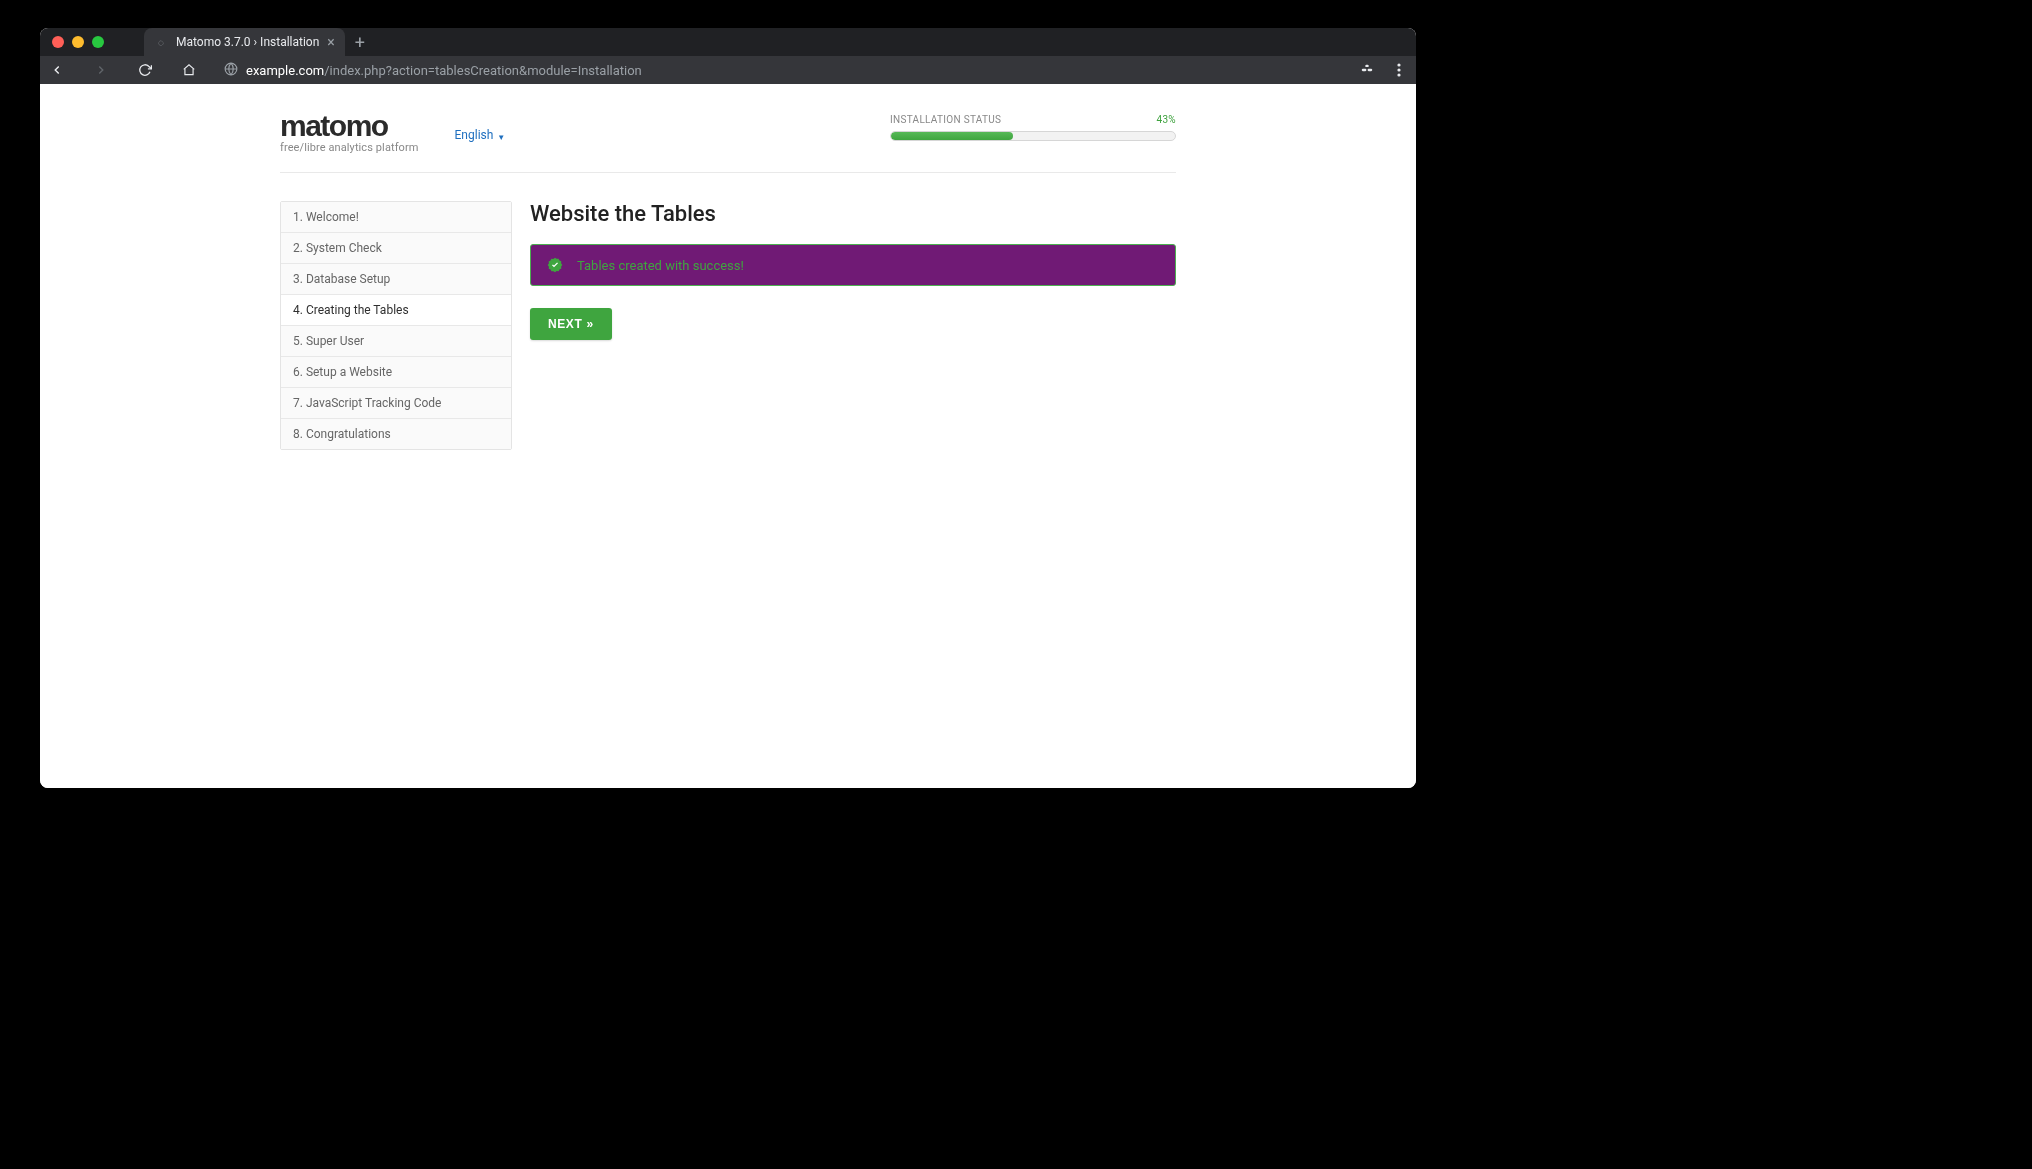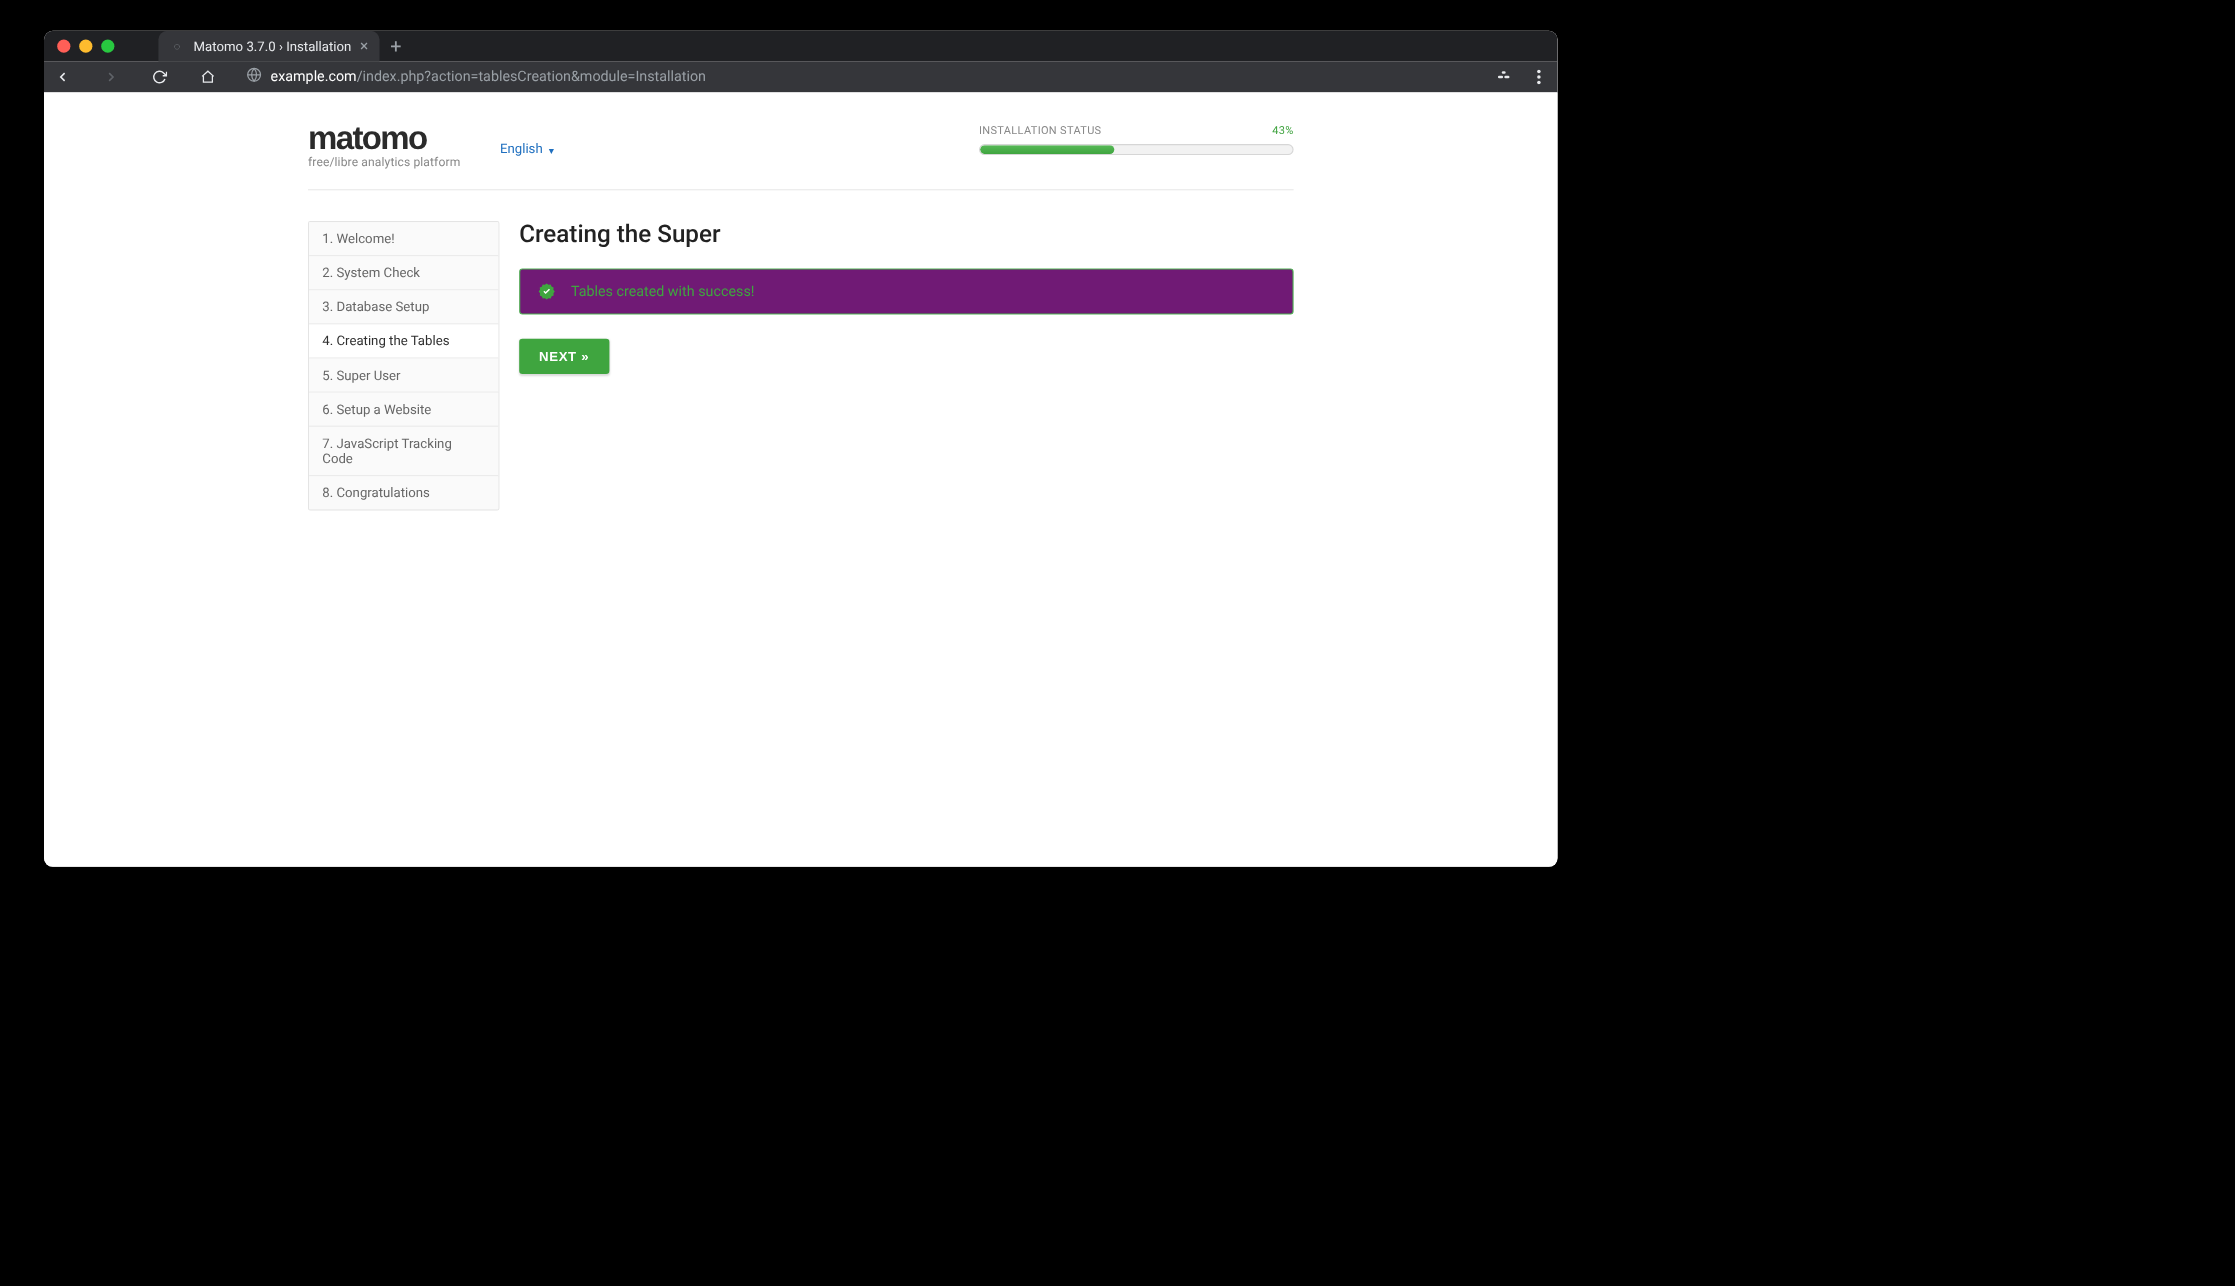--- a/index.html
+++ b/index.html
@@ -146,21 +146,21 @@
       border-radius:6px;
     }
 
     .body-row {
       display:flex;
       gap: 18px;
       padding-top: 28px;
       align-items:flex-start;
     }
     .steps {
-      width: 174px;
+      width: 232px;
       border:1px solid #e4e4e4;
       border-radius:2px;
       background:#fafafa;
     }
     .step-item {
       font-size:12px;
       color:#666;
       padding:8px 12px;
       border-bottom:1px solid #e8e8e8;
       background:#fafafa;
@@ -312,21 +312,21 @@
             <div class="step-item">2. System Check</div>
             <div class="step-item">3. Database Setup</div>
             <div class="step-item active">4. Creating the Tables</div>
             <div class="step-item">5. Super User</div>
             <div class="step-item">6. Setup a Website</div>
             <div class="step-item">7. JavaScript Tracking Code</div>
             <div class="step-item">8. Congratulations</div>
           </div>
 
         <div class="main">
-          <h1>Creating the Super</h1>
+          <h1>Website the Tables</h1>
 
           <div class="alert-success">
             <span class="badge-check">
               <svg width="18" height="18" viewBox="0 0 24 24">
                   <path fill="#3fa53f" d="M12 1l2.4 1.8 3-.3 1.2 2.8 2.8 1.2-.3 3L23 12l-1.8 2.4.3 3-2.8 1.2-1.2 2.8-3-.3L12 23l-2.4-1.8-3 .3-1.2-2.8-2.8-1.2.3-3L1 12l1.8-2.4-.3-3 2.8-1.2 1.2-2.8 3 .3L12 1z"></path>
                   <path fill="#fff" d="M10.5 15.5l-3-3 1.4-1.4 1.6 1.6 4.6-4.6 1.4 1.4z"></path>
                 </svg>
             </span>
             <span>Tables created with success!</span>
           </div>

